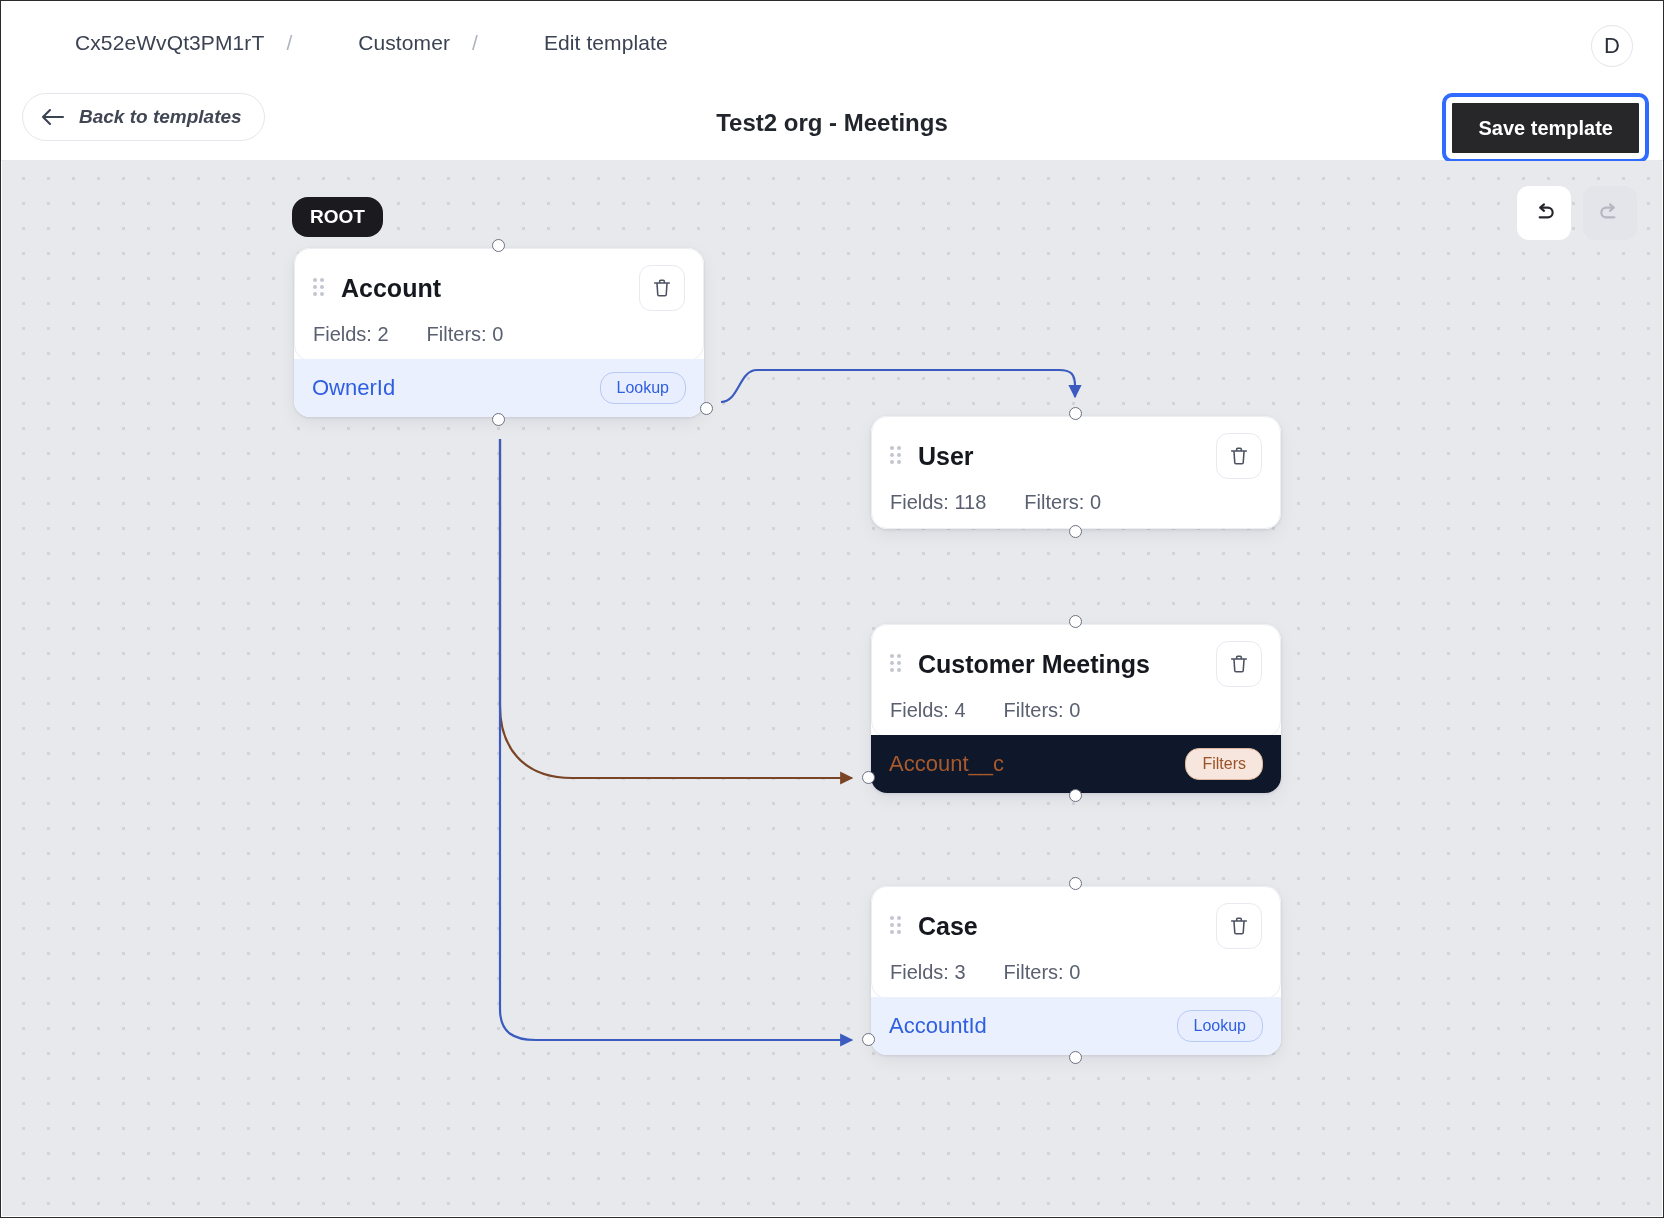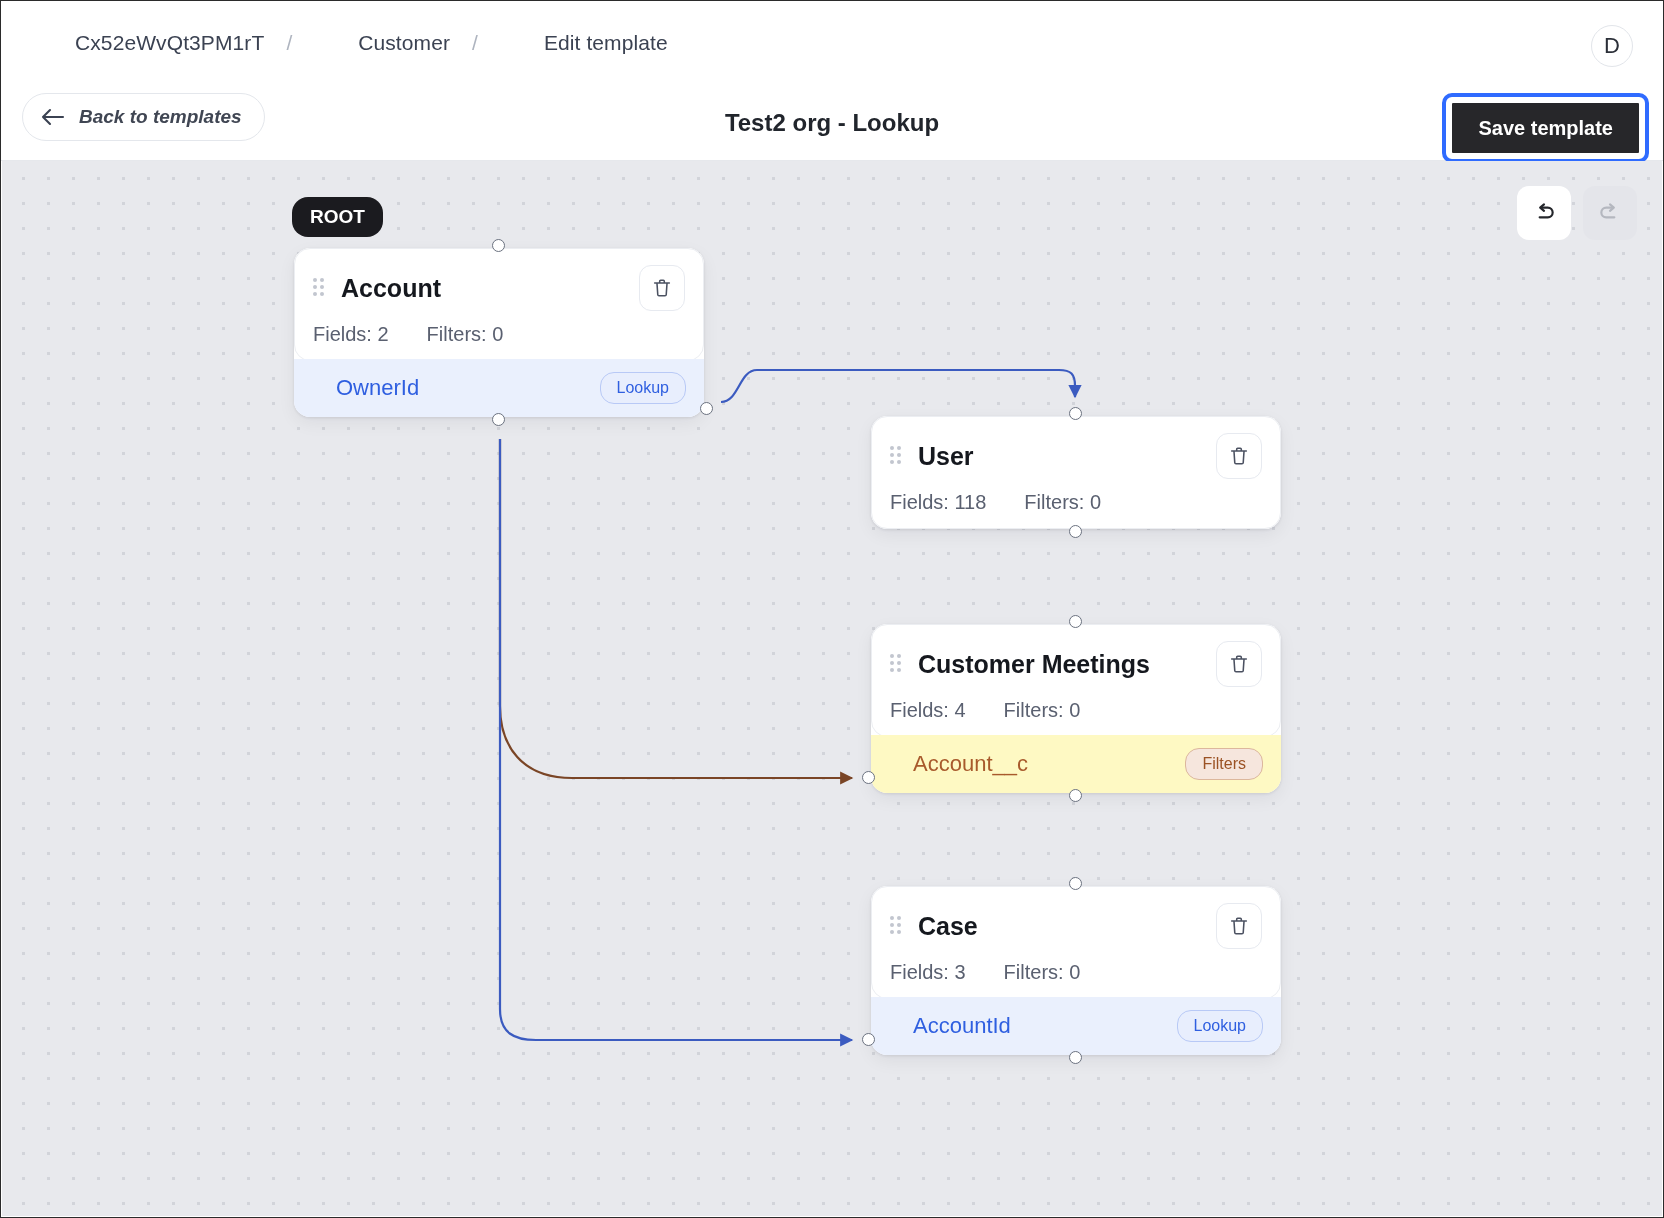--- a/index.html
+++ b/index.html
@@ -147,22 +147,22 @@
     font-size: 20px; color: #5a6070;
     display: flex; gap: 38px;
   }
   .field-row {
     display: flex; align-items: center; justify-content: space-between;
     padding: 13px 18px;
     border-radius: 0 0 16px 16px;
     margin-top: -2px;
   }
   .field-row.lookup { background: #eaf0fd; }
-  .field-row.master { background: #fef9c3; }
-  .field-name { font-size: 22px; margin-left: 24px; }
+  .field-row.master { background: #0f172a; }
+  .field-name { font-size: 22px; }
   .field-row.lookup .field-name { color: #2f5fe0; }
   .field-row.master .field-name { color: #a85a2c; }
   .badge {
     font-size: 16px; padding: 6px 16px; border-radius: 14px;
     border: 1px solid;
   }
   .badge.lookup { color: #2f5fe0; border-color: #b8c9f6; background: #e8eefd; }
   .badge.master { color: #9b5224; border-color: #dcb79c; background: #f6e6dd; }
 
   
@@ -198,21 +198,21 @@
     <span class="crumb-sep">/</span>
     <span class="crumb">Customer</span>
     <span class="crumb-sep">/</span>
     <span class="crumb">Edit template</span>
     <div class="avatar">
       <span>D</span>
     </div>
   </div>
 
   <div class="toolbar">
-    <div class="page-title">Test2 org - Lookup</div>
+    <div class="page-title">Test2 org - Meetings</div>
 
     <div class="back-btn">
       <span class="arrow-left">
         <svg width="24" height="18" viewBox="0 0 24 18" fill="none">
           <path d="M22 9H2M2 9L9 2M2 9L9 16" stroke="#3b4252" stroke-width="2.1" stroke-linecap="round" stroke-linejoin="round"></path>
         </svg>
       </span>
       <span class="label">Back to templates</span>
     </div>
 

